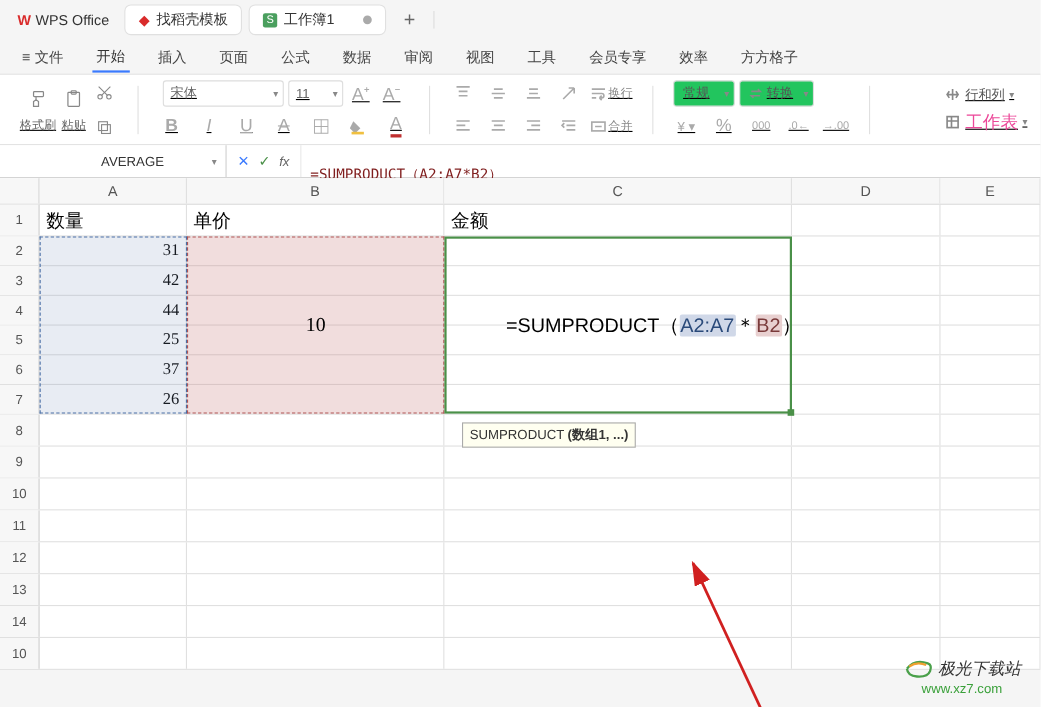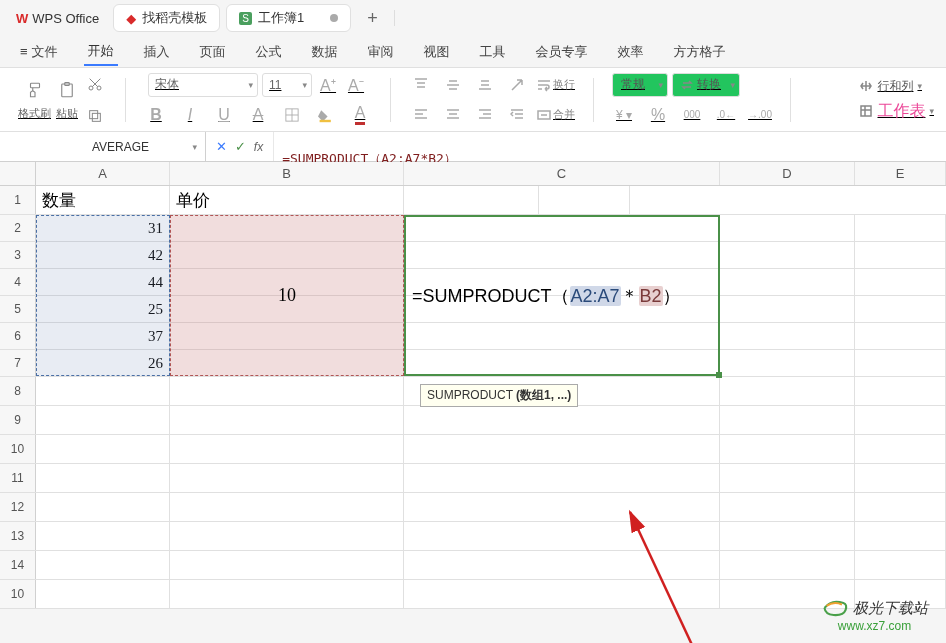--- a/index.html
+++ b/index.html
@@ -65,21 +65,21 @@
 .cell.right { justify-content: flex-end; }
 .cell.center { justify-content: center; }
 
 
 .range-a { position: absolute; left: 36px; top: 53px; width: 134px; height: 161px; background: rgba(130, 150, 190, 0.18); border: 1px dashed #4a6fa5; pointer-events: none; }
 .range-b { position: absolute; left: 170px; top: 53px; width: 234px; height: 161px; background: rgba(200, 120, 120, 0.25); border: 1px dashed #b05555; pointer-events: none; }
 .active-cell { position: absolute; left: 404px; top: 53px; width: 316px; height: 161px; border: 2px solid #4a9048; pointer-events: none; }
 .active-cell::after { content: ""; position: absolute; right: -4px; bottom: -4px; width: 6px; height: 6px; background: #4a9048; }
 
 
-.formula-text { font-family: "SimSun", serif; font-size: 18px; white-space: nowrap; }
+.formula-text { font-family: "SimSun", serif; font-size: 18px; white-space: nowrap; margin-left: 48px; }
 .ref-a { background: #d0d8e8; border-radius: 2px; padding: 0 1px; color: #2a4a7a; }
 .ref-b { background: #e8d0d0; border-radius: 2px; padding: 0 1px; color: #7a3a3a; }
 
 
 .func-tooltip { position: absolute; left: 420px; top: 222px; background: #fffff0; border: 1px solid #aaa; padding: 2px 6px; font-size: 12px; font-family: "SimSun", serif; color: #333; }
 .func-tooltip b { font-weight: bold; }
 
 
 .arrow-svg { position: absolute; left: 580px; top: 340px; pointer-events: none; }
 
@@ -325,20 +325,21 @@
     <div class="col-h col-B">B</div>
     <div class="col-h col-C">C</div>
     <div class="col-h col-D">D</div>
     <div class="col-h col-E">E</div>
   </div>
 
   <div class="row tall">
     <div class="row-h">1</div>
     <div class="cell col-A" style="font-size:17px">数量</div>
     <div class="cell col-B" style="font-size:17px">单价</div>
+    <div class="cell col-C" style="font-size:17px">金额</div>
     <div class="cell col-D"></div>
     <div class="cell col-E"></div>
   </div>
 
   <div class="row" style="height:27px">
     <div class="row-h">2</div>
     <div class="cell col-A right">31</div>
     <div class="cell col-B center" rowspan="6"></div>
     <div class="cell col-C"></div>
     <div class="cell col-D"></div>

